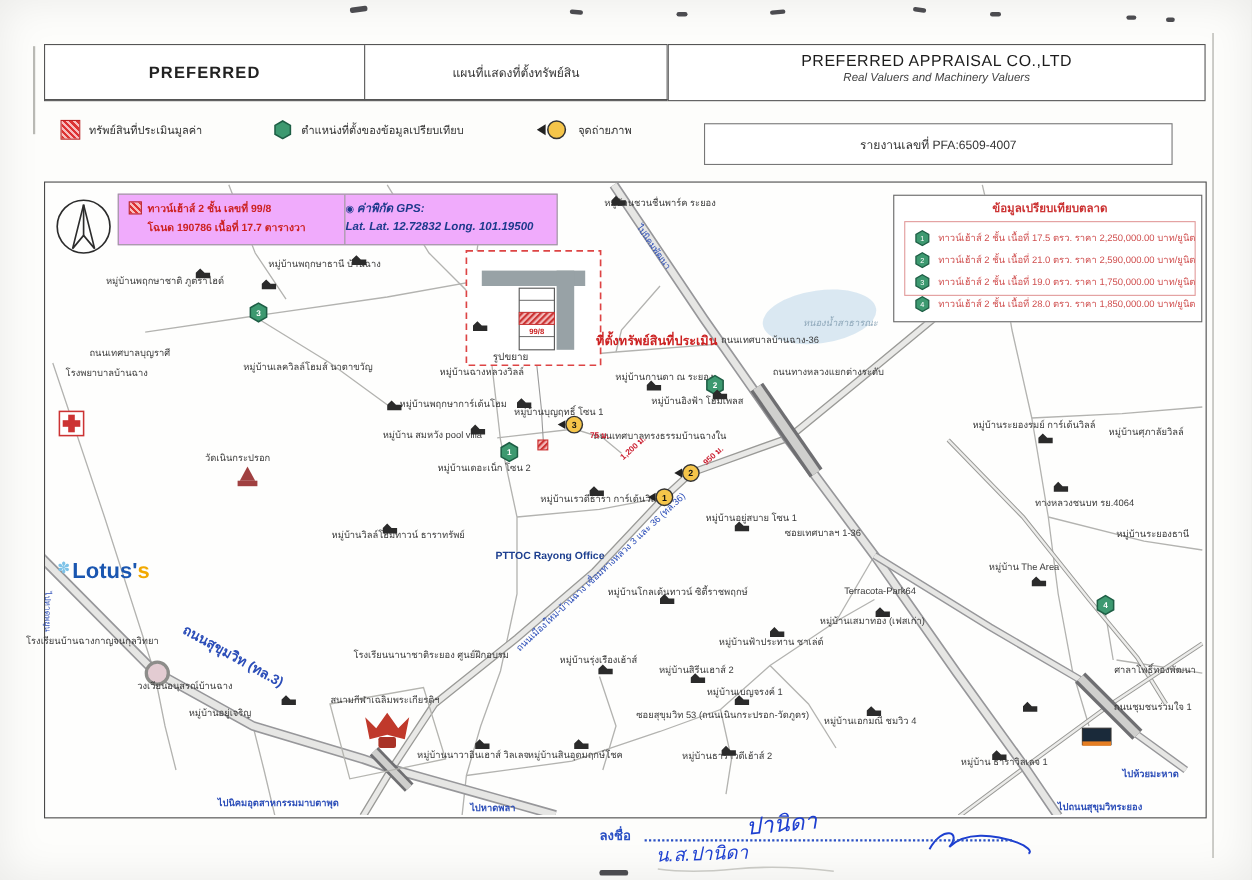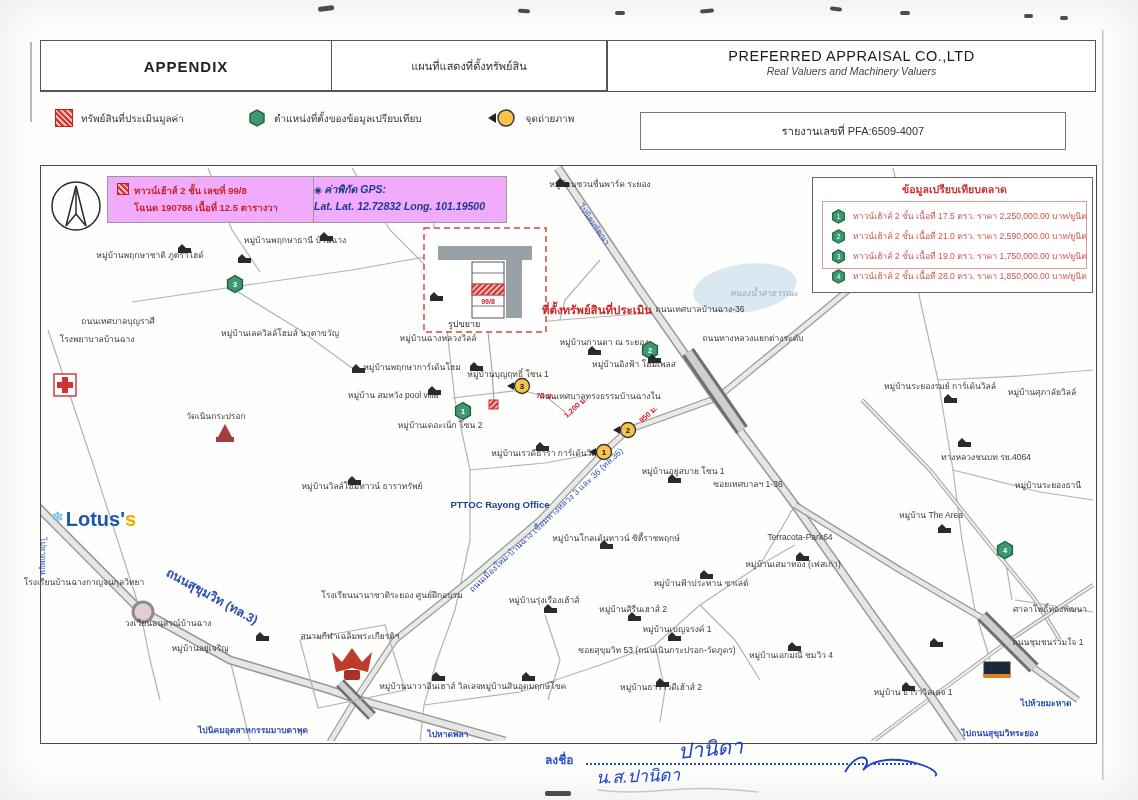--- a/index.html
+++ b/index.html
@@ -55,21 +55,21 @@
   .sig-script{left:678px;top:732px;color:#1d3fd0;font-style:italic;font-size:21px;transform:rotate(-5deg);z-index:7;}
   .sig-name{left:596px;top:762px;color:#1d3fd0;font-style:italic;font-size:17px;transform:rotate(-2deg);z-index:7;}
   svg text{font-family:"Liberation Sans","DejaVu Sans",sans-serif;}
 </style>
 </head>
 <body>
 
 <div class="paper">
 
   <div class="abs hdr-left">
-    <div class="hdr-cell1">APPENDIX</div>
+    <div class="hdr-cell1">PREFERRED</div>
     <div class="hdr-cell2">แผนที่แสดงที่ตั้งทรัพย์สิน</div>
   </div>
   <div class="abs hdr-right">
     <div class="company">PREFERRED APPRAISAL CO.,LTD</div>
     <div class="company-sub">Real Valuers and Machinery Valuers</div>
   </div>
   <div class="abs hdr-rule"></div>
   <div class="abs report-box">
     <span>รายงานเลขที่ PFA:6509-4007</span>
   </div>
@@ -342,21 +342,21 @@
       <path d="M796,556 l4,-4 l4,4 h5 v5 h-13 z" fill="#2b2b2b"></path>
       <path d="M700,574 l4,-4 l4,4 h5 v5 h-13 z" fill="#2b2b2b"></path>
       <path d="M256,636 l4,-4 l4,4 h5 v5 h-13 z" fill="#2b2b2b"></path>
       <path d="M958,442 l4,-4 l4,4 h5 v5 h-13 z" fill="#2b2b2b"></path>
     </svg>
 
   <div class="abs prop-box">
     <div class="prop-left">
       <span class="mini-sq hatch"></span>
       <div class="prop-line">ทาวน์เฮ้าส์ 2 ชั้น เลขที่ 99/8</div>
-      <div class="prop-line">โฉนด 190786  เนื้อที่ 12.5 ตารางวา</div>
+      <div class="prop-line">โฉนด 190786  เนื้อที่ 17.7 ตารางวา</div>
     </div>
     <div class="gps-right">
       <div class="gps-title"><span class="dot">◉ </span><span>ค่าพิกัด GPS:</span></div>
       <div class="gps-coords">Lat. Lat. 12.72832   Long. 101.19500</div>
     </div>
   </div>
 
   <div class="abs cmp-box">
     <div class="cmp-title">ข้อมูลเปรียบเทียบตลาด</div>
     <div class="cmp-inner">

